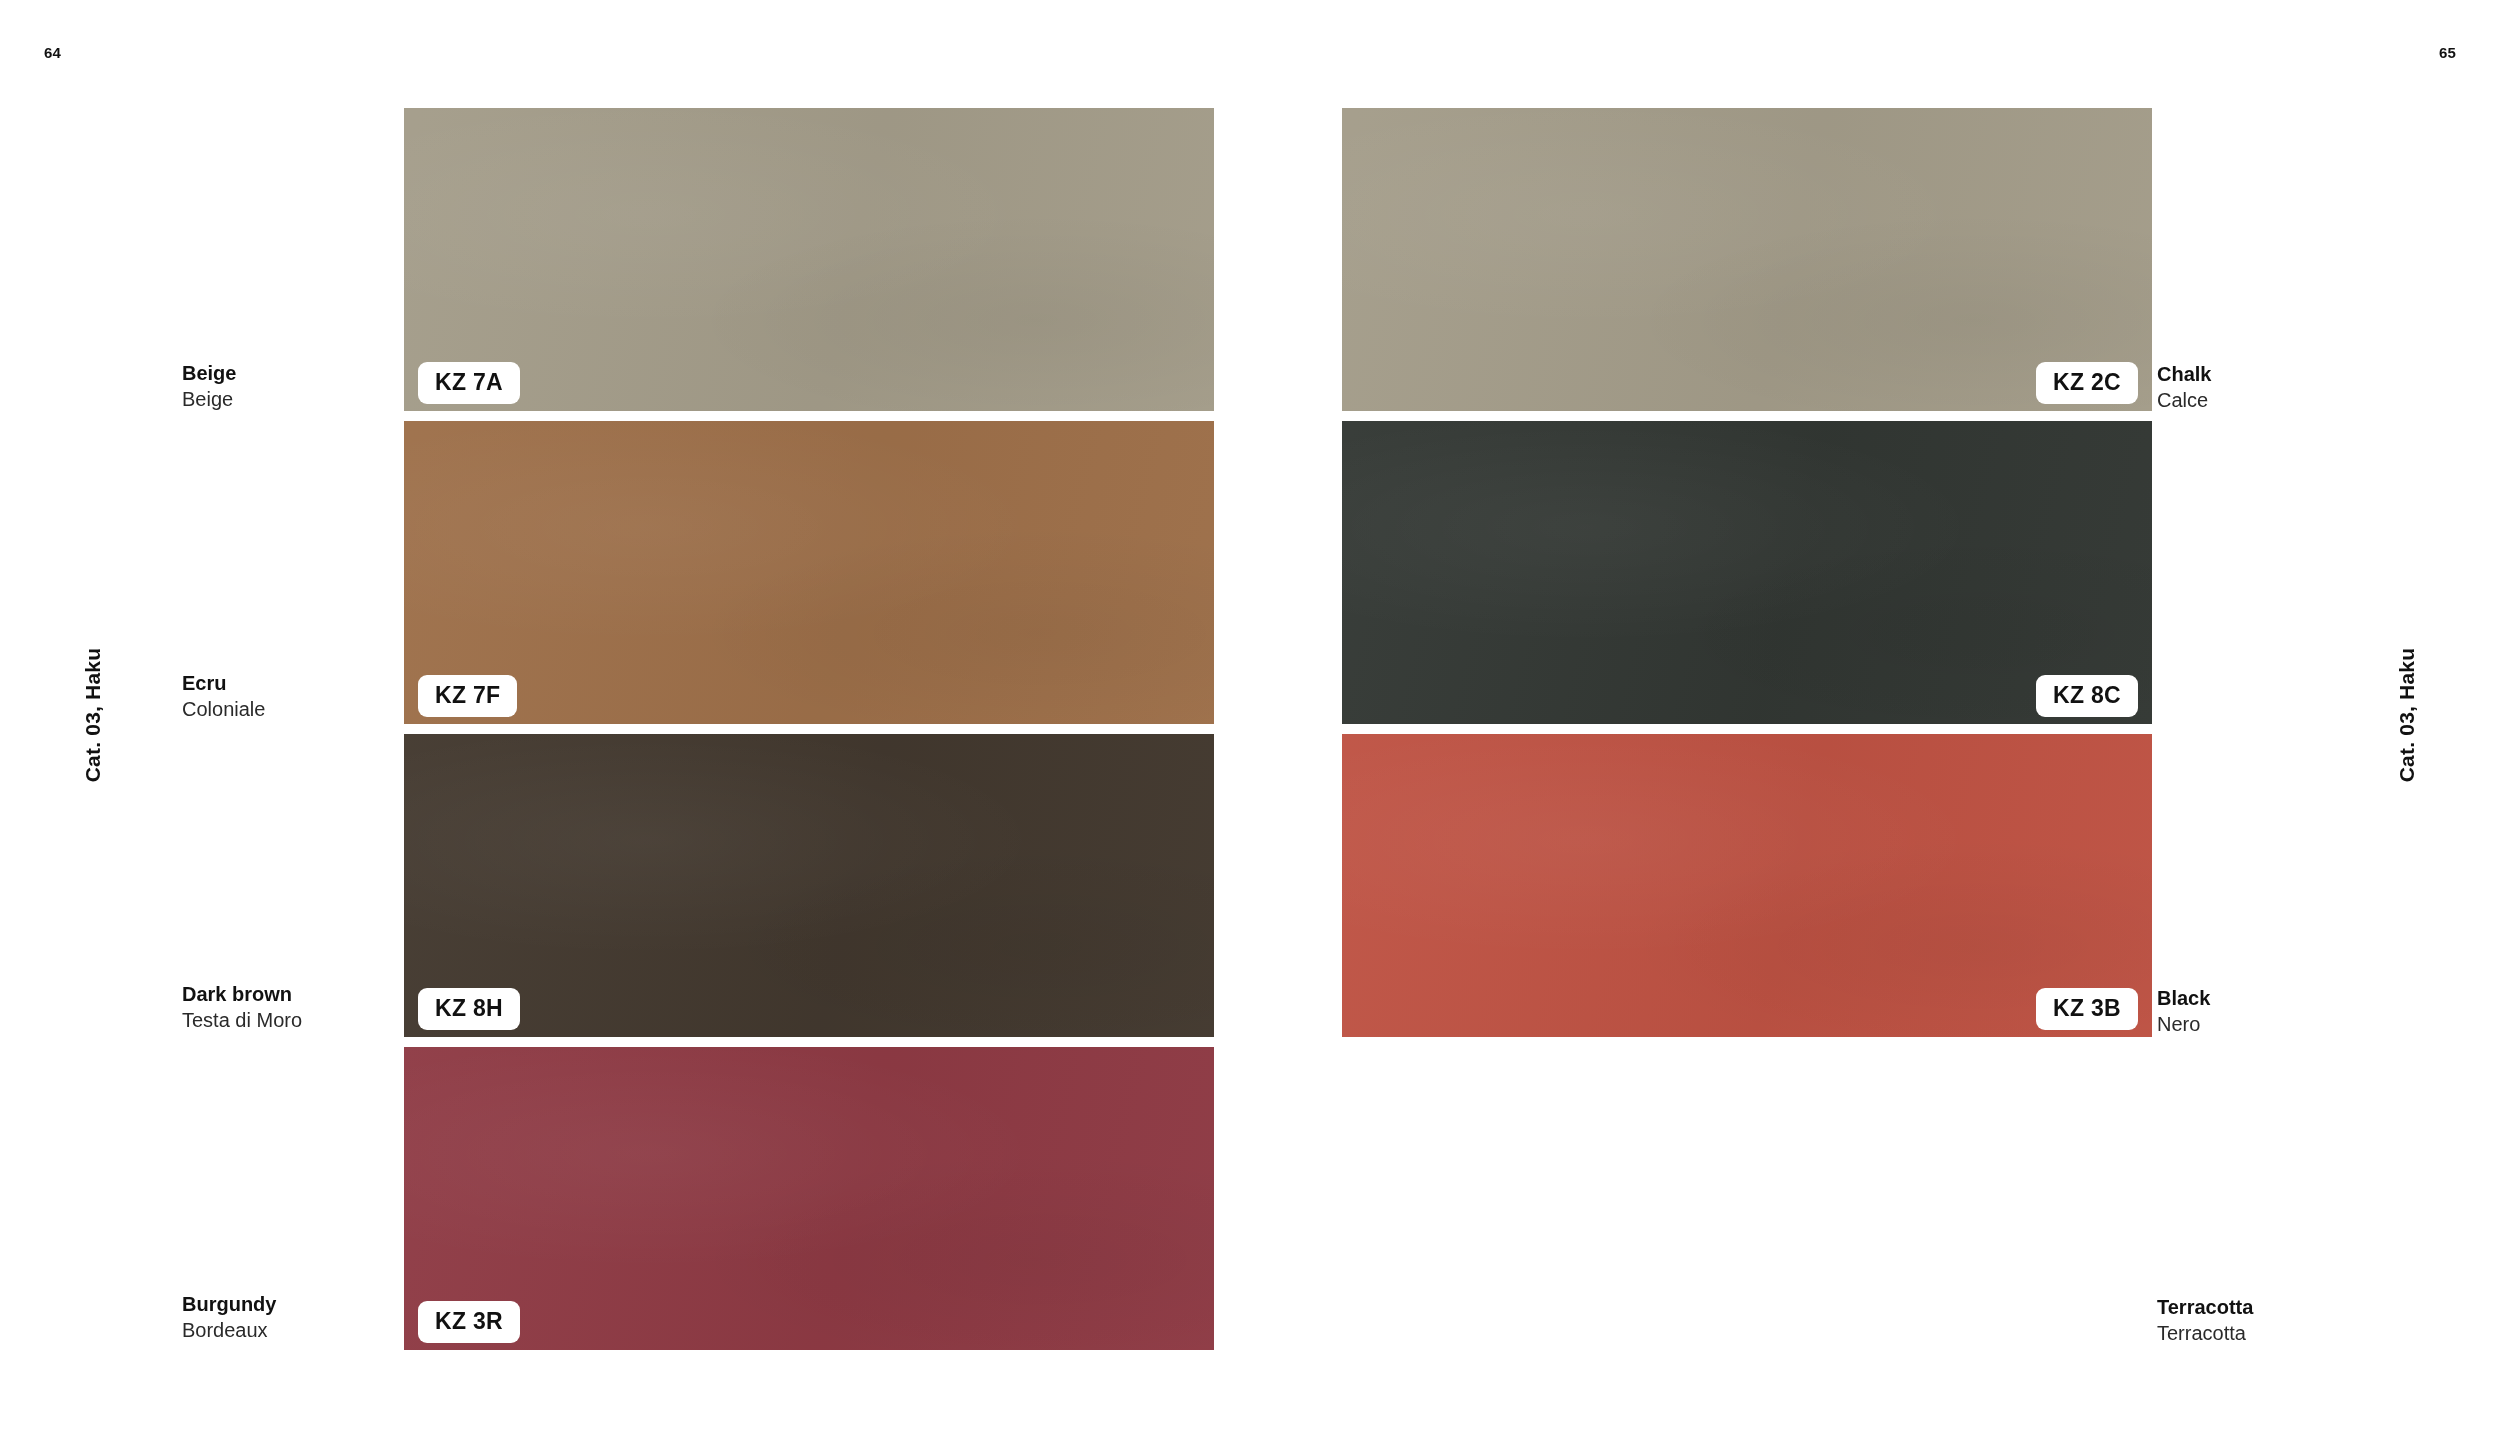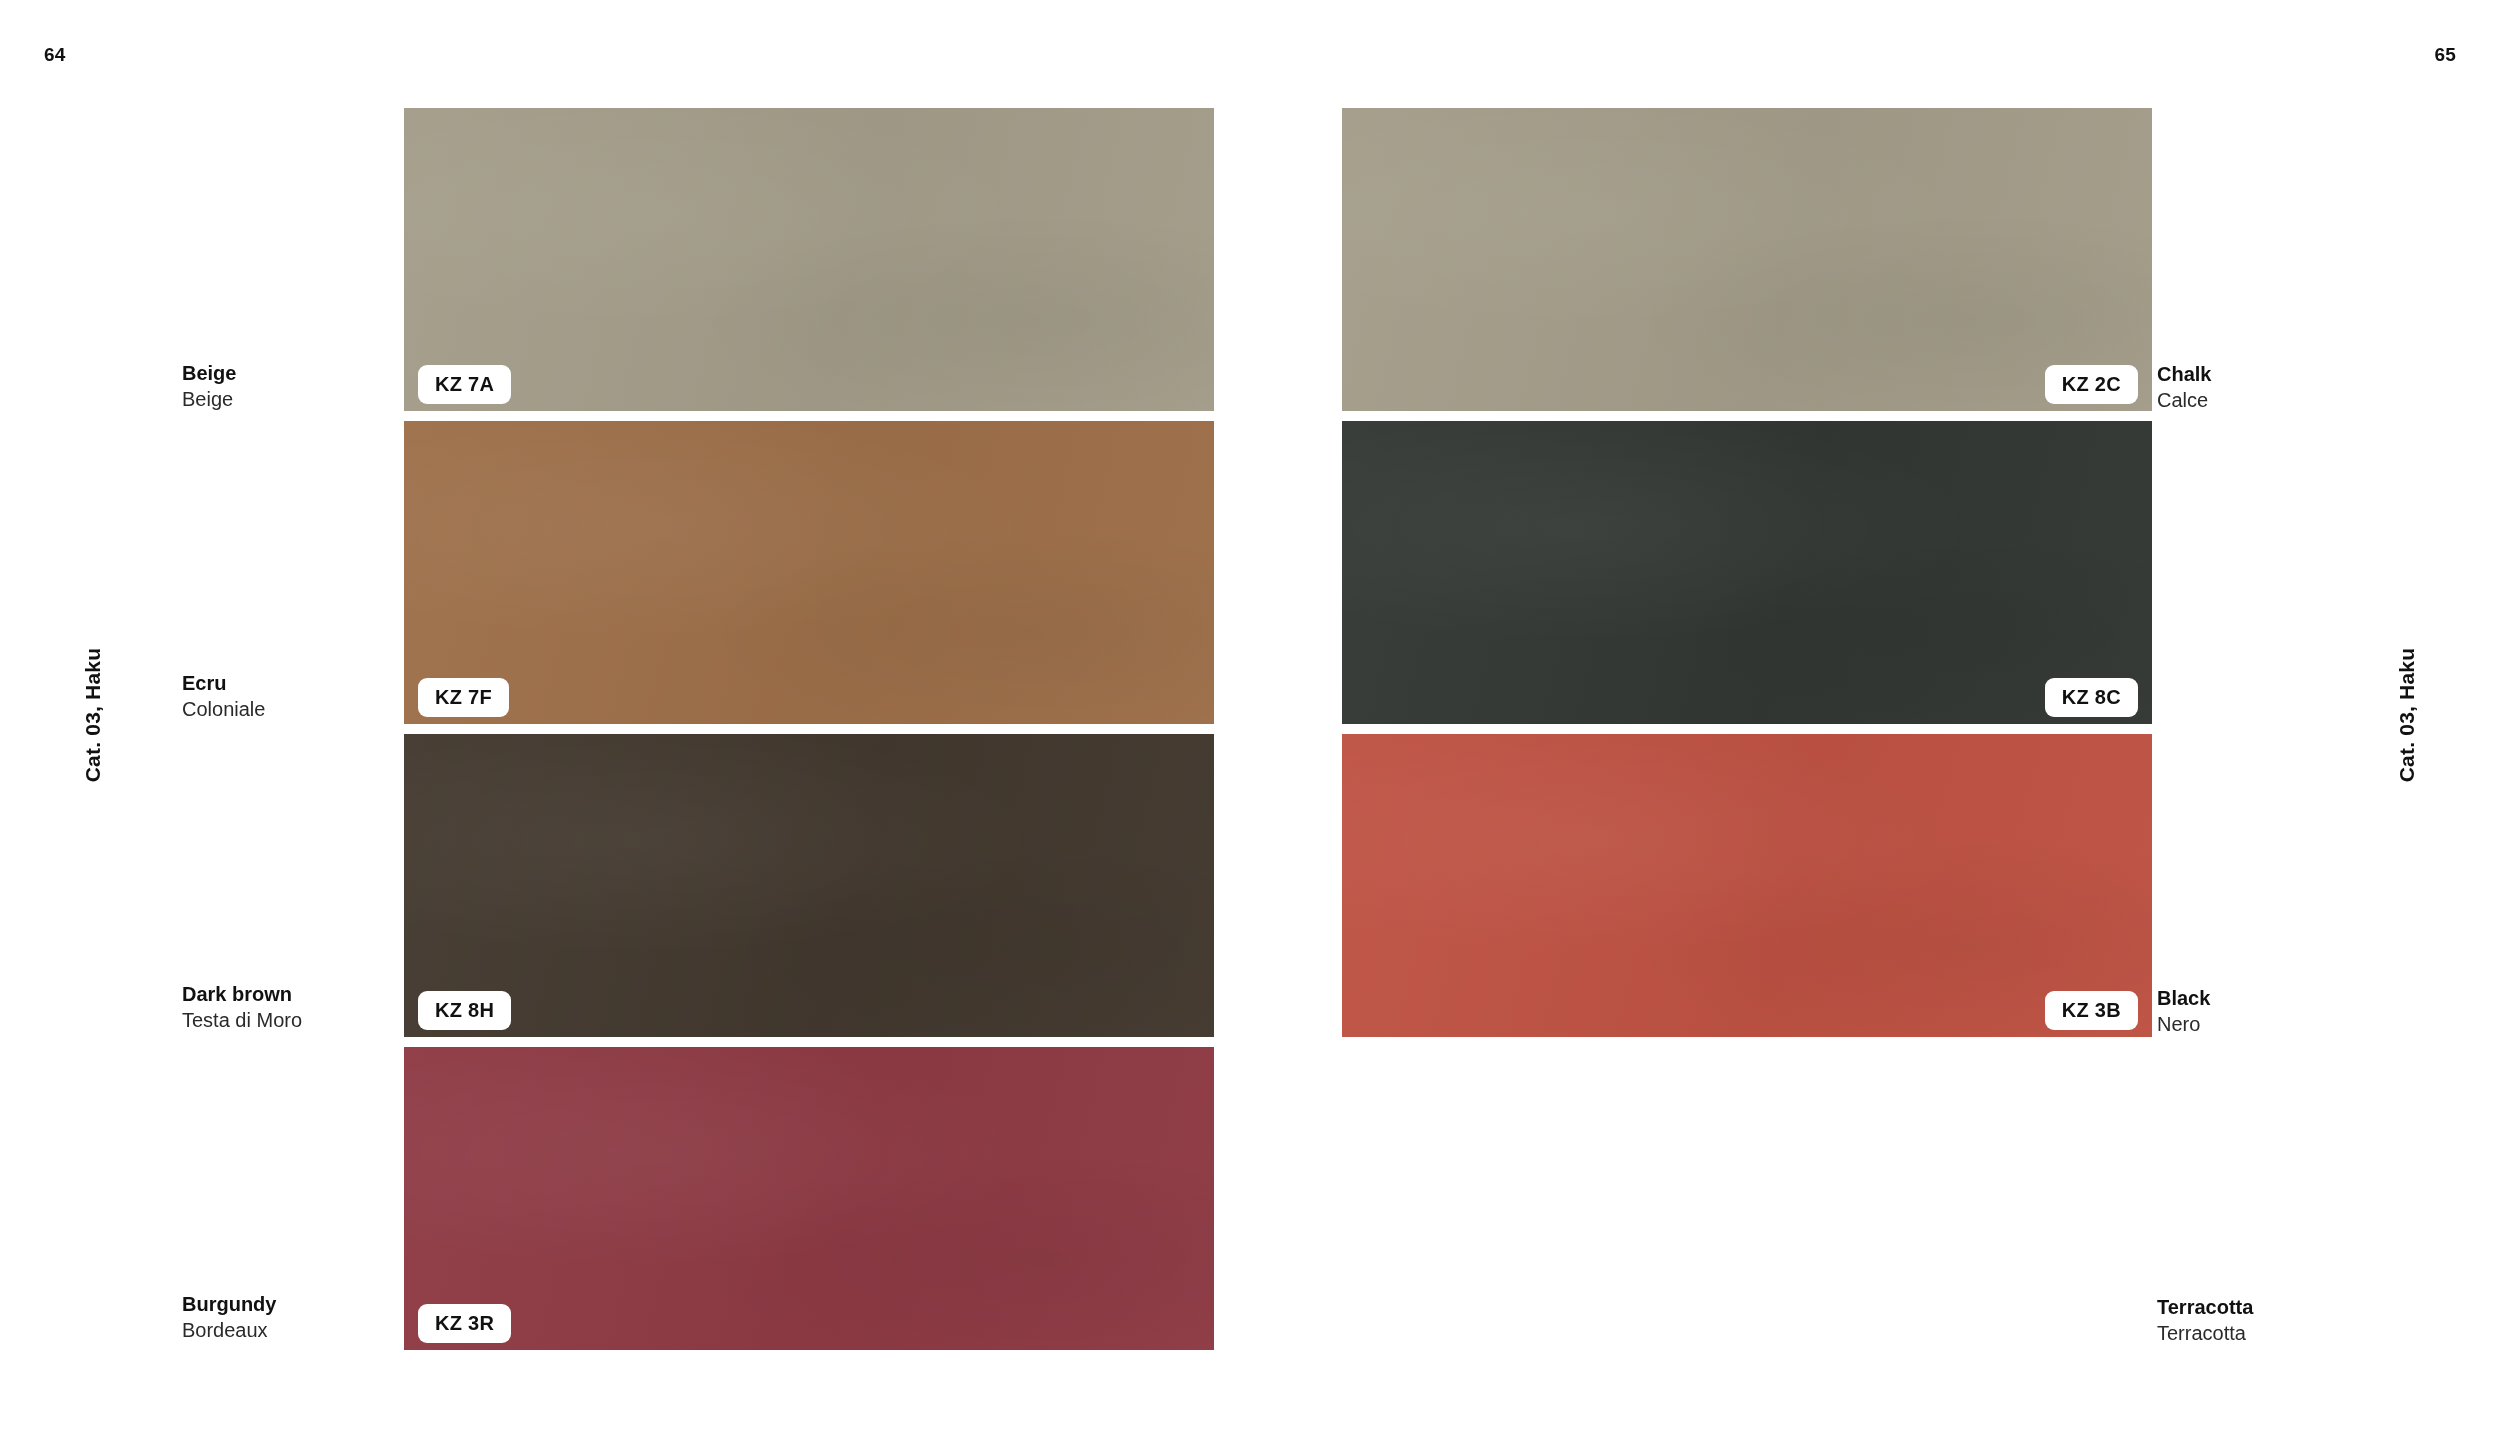--- a/index.html
+++ b/index.html
@@ -12,21 +12,21 @@
     background: #ffffff;
     font-family: "Liberation Sans", sans-serif;
     overflow: hidden;
     position: relative;
   }
 
   
   .folio {
     position: absolute;
     top: 44px;
-    font-size: 19px;
+    font-size: 15px;
     font-weight: bold;
     color: #111111;
     letter-spacing: 0.2px;
   }
   .folio-left  { left: 44px; }
   .folio-right { right: 44px; }
 
   
   .running-head {
     position: absolute;
@@ -89,21 +89,21 @@
       linear-gradient(103deg, rgba(255,255,255,0.035) 0%, rgba(0,0,0,0.03) 55%, rgba(255,255,255,0.02) 100%);
     pointer-events: none;
   }
 
   
   .code-pill {
     position: absolute;
     bottom: 14px;
     background: #ffffff;
     color: #111111;
-    font-size: 20px;
+    font-size: 23px;
     font-weight: bold;
     letter-spacing: 0.3px;
     border-radius: 9px;
     padding: 9px 17px 10px 17px;
     line-height: 1;
     z-index: 3;
     white-space: nowrap;
   }
   .code-pill-left  { left: 14px; }
   .code-pill-right { right: 14px; }

